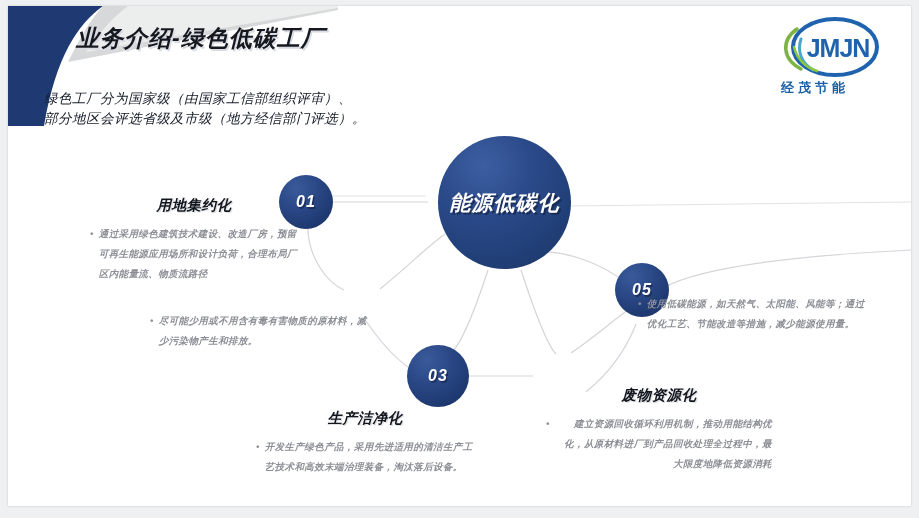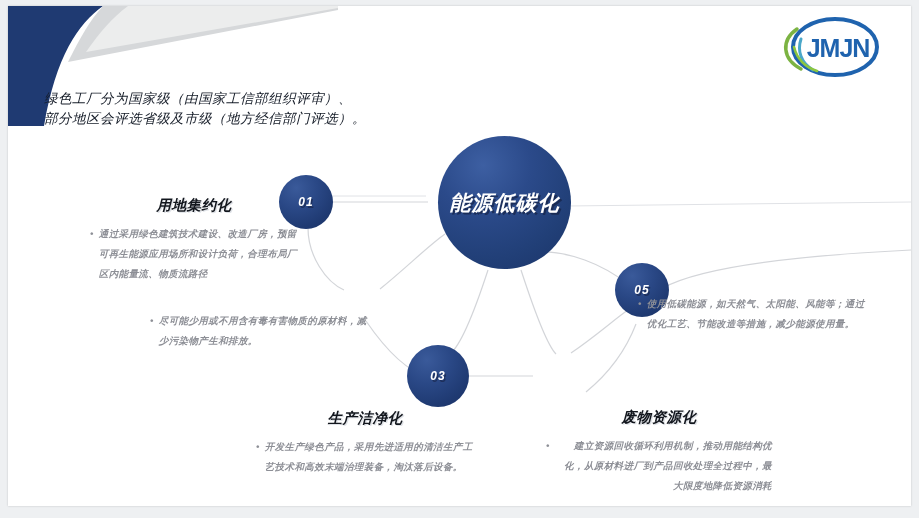--- a/index.html
+++ b/index.html
@@ -59,21 +59,21 @@
     background:radial-gradient(circle at 32% 24%,#e9e9ea 0%,#dedede 45%,#d2d2d3 100%);
     color:#1f3a72;
     text-shadow:1.2px 1.2px 0 #ffffff;
   }
   .node.hub{
     background:radial-gradient(circle at 34% 22%,#3d5fa2 0%,#2b4a8a 35%,#213f77 70%,#1b3468 100%);
     color:#ffffff;
     font-size:21px;letter-spacing:1px;
     text-shadow:2px 2px 0 rgba(18,28,58,.6);
   }
-  .node .num{font-size:12px;}
+  .node .num{font-size:16px;}
 
   
   .block{position:absolute;}
   .block h3{
     margin:0 0 9px 0;
     font-size:14.5px;font-weight:bold;font-style:italic;
     color:#12161d;letter-spacing:.5px;
     text-shadow:1.3px 1.3px 0 #dfe2e7;
     white-space:nowrap;
     text-align:center;
@@ -95,33 +95,35 @@
 <div id="slide">
 
   <div class="corner-wrap">
     <svg width="330" height="120" viewBox="0 0 330 120">
       <path d="M0,0 L95,0 C70,18 48,50 36,120 L0,120 Z" fill="#1f3a72"></path>
       <path d="M95,0 L330,0 L330,4 L60,56 C72,32 82,14 95,0 Z" fill="#d6d8da"></path>
       <path d="M120,0 L330,0 L330,2 L78,46 C92,26 104,12 120,0 Z" fill="#eceded"></path>
     </svg>
   </div>
 
+  <div class="slide-title">业务介绍-绿色低碳工厂</div>
   <div class="subtitle">绿色工厂分为国家级（由国家工信部组织评审）、
 部分地区会评选省级及市级（地方经信部门评选）。</div>
 
   <div class="logo">
     <div class="logo-mark">
       <svg width="108" height="66" viewBox="0 0 108 66">
         <ellipse cx="54" cy="32" rx="42" ry="28" fill="none" stroke="#1f63ae" stroke-width="4"></ellipse>
         <path d="M16,14 A40,27 0 0,0 20,54" fill="none" stroke="#7cb342" stroke-width="3.5" stroke-linecap="round"></path>
         <path d="M20,24 C16,36 20,48 32,55" fill="none" stroke="#4aa7c9" stroke-width="3" stroke-linecap="round"></path>
         <path d="M13,32 C16,44 24,52 36,56" fill="none" stroke="#8cc63f" stroke-width="2.6" stroke-linecap="round"></path>
         <text x="57" y="42" text-anchor="middle" font-family="Liberation Sans, sans-serif" font-size="25" font-weight="bold" fill="#1f63ae" letter-spacing="-1">JMJN</text>
       </svg>
     </div>
+    <div class="logo-text">经茂节能</div>
   </div>
 
   <svg id="diagram">
     <g fill="none" stroke="#d3d5d9" stroke-width="1.2">
       <path d="M322,196 L420,196"></path>
       <path d="M300,222 C300,250 318,276 336,284"></path>
       <path d="M372,283 C398,262 420,240 437,228"></path>
       <path d="M358,315 C382,350 402,366 420,371"></path>
       <path d="M480,264 C465,310 452,340 442,348"></path>
       <path d="M513,264 C528,310 540,340 548,348"></path>
@@ -172,21 +174,21 @@
   </div>
 
   <div class="block" style="left:248px;top:403px;width:218px;">
     <h3>生产洁净化</h3>
     <div class="bullet">
       <span class="dot">•</span>
       <span class="btxt">开发生产绿色产品，采用先进适用的清洁生产工艺技术和高效末端治理装备，淘汰落后设备。</span>
     </div>
   </div>
 
-  <div class="block ta-right ta-center" style="left:538px;top:402px;width:226px;">
+  <div class="block ta-right ta-center" style="left:538px;top:380px;width:226px;">
     <h3>废物资源化</h3>
     <div class="bullet">
       <span class="dot">•</span>
       <span class="btxt">建立资源回收循环利用机制，推动用能结构优化，从原材料进厂到产品回收处理全过程中，最大限度地降低资源消耗</span>
     </div>
   </div>
 
   <div class="block ta-center" style="left:630px;top:288px;width:228px;">
     <div class="bullet">
       <span class="dot">•</span>

